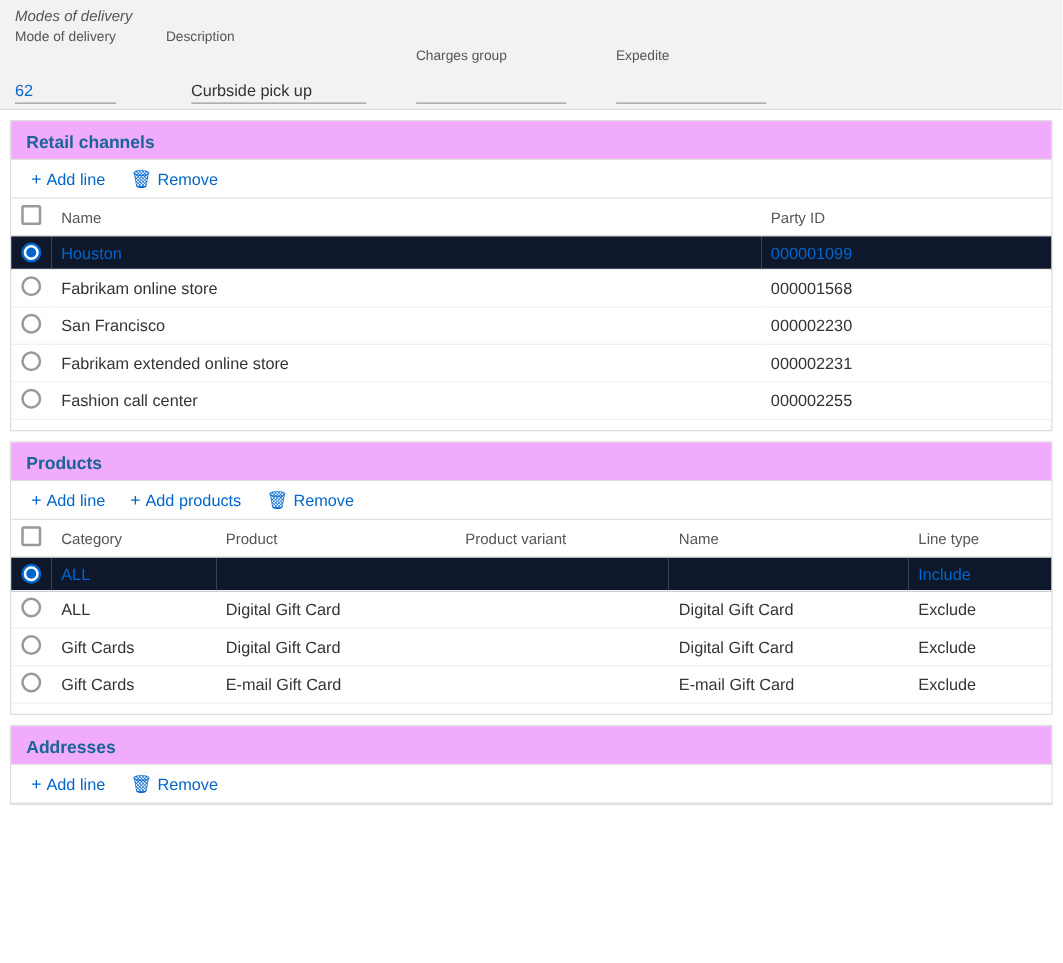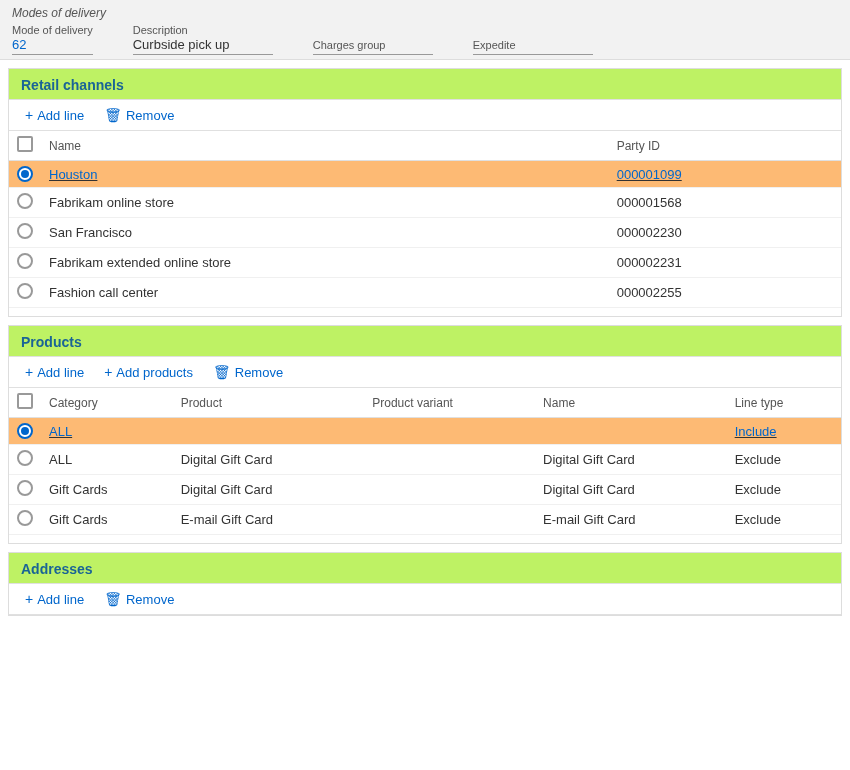--- a/index.html
+++ b/index.html
@@ -29,55 +29,57 @@
       font-style: italic;
     }
     .modes-fields {
       display: flex;
       gap: 40px;
       align-items: flex-end;
     }
     .field-group {
       display: flex;
       flex-direction: column;
+      gap: 28px;
     }
     .field-label {
       font-size: 11px;
       color: #555;
       margin-bottom: 1px;
     }
     .field-value {
       font-size: 13px;
       color: #0066cc;
       border-bottom: 1px solid #999;
       padding-bottom: 2px;
       min-width: 60px;
     }
     .field-value.text {
       color: #333;
       min-width: 140px;
+      margin-left: 20px;
     }
     .field-value.empty {
       color: #333;
       min-width: 120px;
     }
 
     
     .section {
       border: 1px solid #ddd;
       margin: 8px 8px;
       background: #fff;
     }
     .section-title {
       font-size: 14px;
       font-weight: 600;
       color: #1a6496;
       padding: 8px 12px 6px 12px;
       border-bottom: 1px solid #e0e0e0;
-      background: #bef264;
+      background: #f0abfc;
     }
 
     
     .toolbar {
       display: flex;
       align-items: center;
       gap: 12px;
       padding: 5px 12px;
       border-bottom: 1px solid #e0e0e0;
       background: #fff;
@@ -113,22 +115,21 @@
       font-size: 12px;
       border-bottom: 1px solid #e0e0e0;
       margin-left: 36px;
     }
     .data-table td {
       padding: 5px 8px;
       font-size: 13px;
       border-bottom: 1px solid #f0f0f0;
     }
     .data-table tr.selected {
-      background-color: #fdba74;
-      text-decoration: underline;
+      background-color: #0f172a;
     }
     .data-table tr.selected td {
       color: #0066cc;
     }
 
     
     .col-select {
       width: 30px;
       text-align: center;
     }

